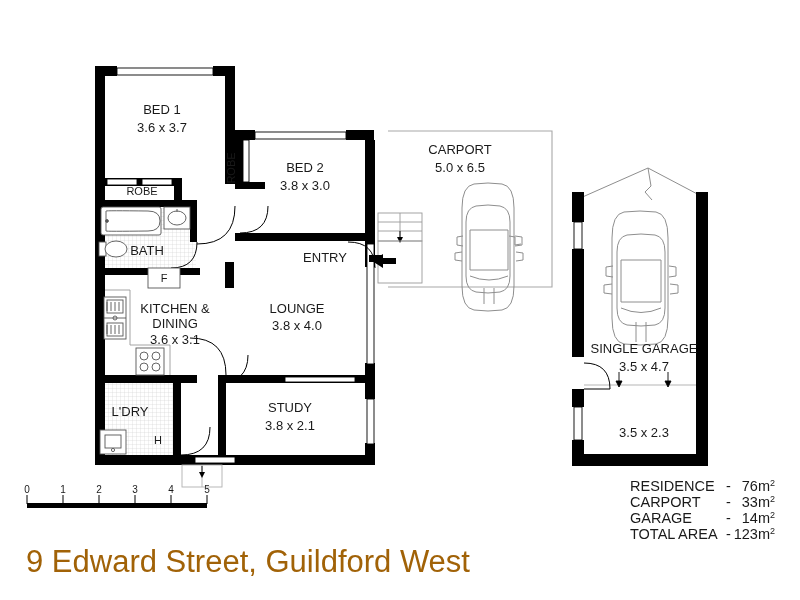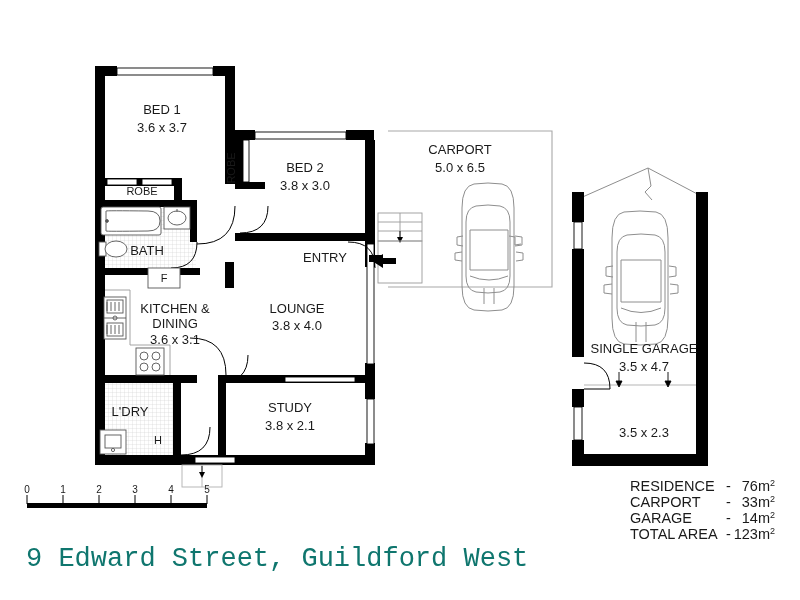--- a/index.html
+++ b/index.html
@@ -8,22 +8,22 @@
   #stage{position:relative;width:800px;height:520px;}
   svg{position:absolute;top:0;left:0;}
   .lbl{font-family:"Liberation Sans","DejaVu Sans",sans-serif;fill:#1a1a1a;text-anchor:middle;}
   .room-name{font-size:13px;}
   .room-dim{font-size:13px;}
   .small-tag{font-size:11px;}
   .scale-num{font-size:10px;fill:#1a1a1a;text-anchor:middle;}
   .area-txt{font-size:14.5px;fill:#1a1a1a;}
   .area-val{font-size:14.5px;fill:#1a1a1a;text-anchor:end;}
   .sup{font-size:9px;}
-  #title{position:absolute;left:26px;top:544px;font-size:27px;letter-spacing:0px;
-         color:#0f766e;white-space:nowrap;font-family:Liberation Mono, monospace;}
+  #title{position:absolute;left:26px;top:544px;font-size:31px;letter-spacing:0px;
+         color:#a16207;white-space:nowrap;}
   #disclaimer{position:absolute;left:27px;top:513px;width:280px;font-size:7.2px;
               line-height:1.42;color:#333;}
 </style>
 </head>
 <body>
 
 <div id="stage">
 
 <svg width="800" height="600" viewBox="0 0 800 600">
   <defs>

